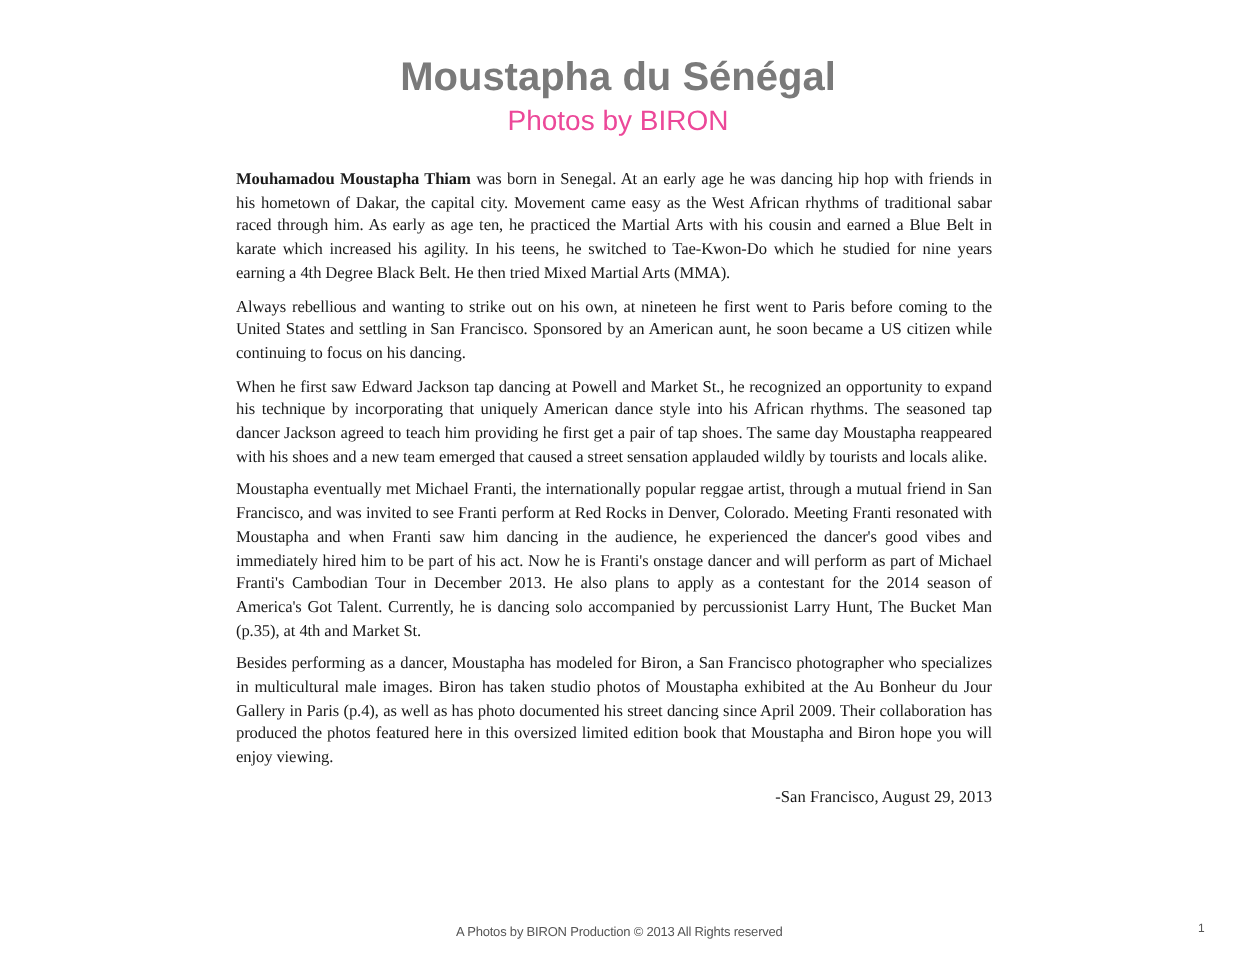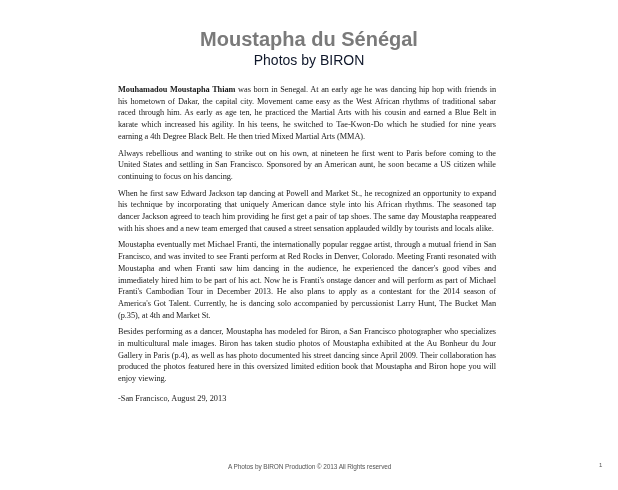--- a/index.html
+++ b/index.html
@@ -1,26 +1,26 @@
 <!DOCTYPE html>
 <html><head>
 <meta charset="utf-8">
 <style>
   html, body { margin:0; padding:0; background:#ffffff; }
   body { width:618px; height:490px; position:relative; overflow:hidden; }
   .page { position:absolute; left:0; top:0; width:556px; height:490px; background:#fff; }
   .title { position:absolute; left:0; width:618px; top:28px; text-align:center;
     font-family:"Liberation Sans", sans-serif; font-weight:bold; font-size:20px; color:#7a7a7a; line-height:22px; }
   .subtitle { position:absolute; left:0; width:618px; top:52px; text-align:center;
-    font-family:"Liberation Sans", sans-serif; font-size:14px; color:#0f172a; line-height:16px; }
+    font-family:"Liberation Sans", sans-serif; font-size:14px; color:#ec4899; line-height:16px; }
   .body { position:absolute; left:118px; top:84px; width:378px;
     font-family:Liberation Serif, serif; font-size:8.3px; line-height:11.7px; color:#1a1a1a; }
   .body p { margin:0 0 5px 0; text-align:justify; letter-spacing:-0.05px; }
   .body strong { font-weight:bold; }
-  .sig { margin-top:8px; }
+  .sig { text-align:right; margin-top:8px; }
   .footer { position:absolute; left:228px; top:463px;
     font-family:"Liberation Sans", sans-serif; font-size:6.5px; color:#555; letter-spacing:-0.1px; }
   .pagenum { position:absolute; left:599px; top:462px;
     font-family:"Liberation Sans", sans-serif; font-size:6px; color:#555; }
 </style>
 </head>
 <body>
 
 <div class="page">
   <div class="title">Moustapha du Sénégal</div>

